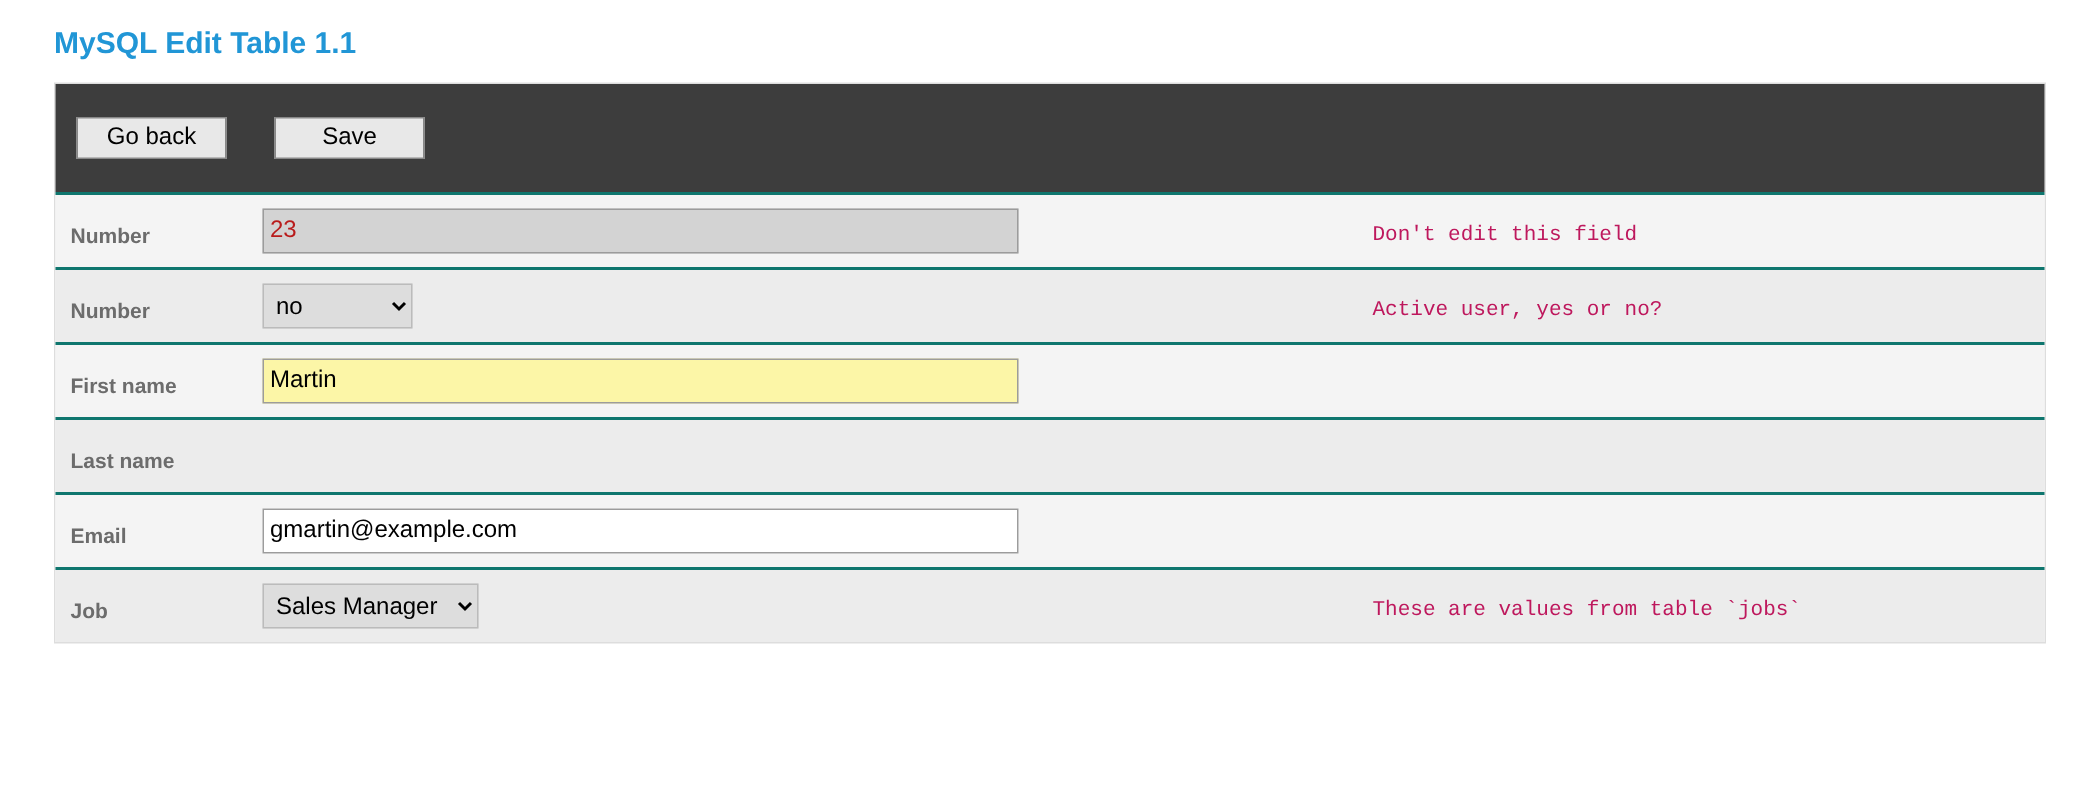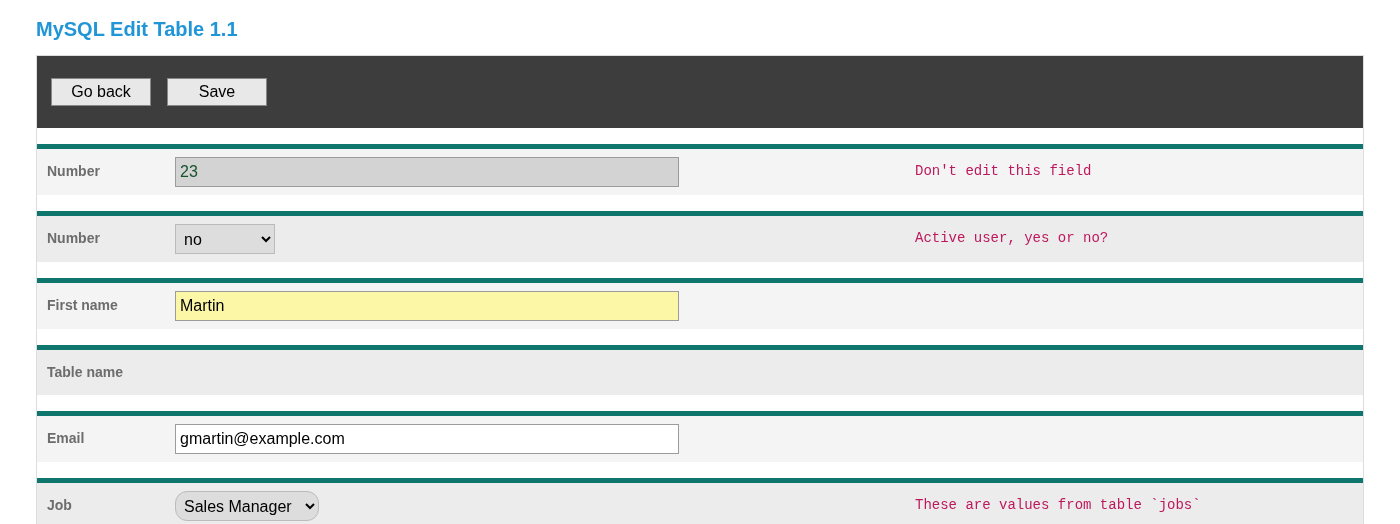--- a/index.html
+++ b/index.html
@@ -14,40 +14,39 @@
     font-weight: bold;
     margin-bottom: 14px;
   }
   .form-wrap {
     border: 1px solid #ddd;
   }
   .toolbar {
     background: #3d3d3d;
     padding: 22px 14px;
     display: flex;
-    gap: 16px;
+    gap: 32px;
   }
   .toolbar button {
     font-size: 16px;
     padding: 4px 0;
     width: 100px;
     background: #e8e8e8;
     border: 1px solid #888;
     cursor: pointer;
     font-family: inherit;
   }
 
   .row {
     display: flex;
-    align-items: flex-start;
+    align-items: center;
     background: #ececec;
-    border-top: 5px solid #0f766e;
+    border-top: 2px solid #0f766e;
     padding: 8px 10px;
     min-height: 50px;
-    margin-top: 16px;
   }
   .row:nth-child(odd) { background: #f4f4f4; }
 
   .col-label {
     width: 128px;
     color: #6c6c6c;
     font-size: 14px;
     font-weight: bold;
     padding-top: 6px;
   }
@@ -65,35 +64,35 @@
   input[type="text"] {
     width: 504px;
     height: 30px;
     font-size: 16px;
     padding: 2px 4px;
     border: 1px solid #9c9c9c;
     font-family: inherit;
   }
   input.disabled-field {
     background: #d3d3d3;
-    color: #14532d;
+    color: #b91c1c;
   }
   input.highlight-field {
     background: #fcf6a7;
   }
   select {
     height: 30px;
     font-size: 16px;
     padding: 2px 4px;
     border: 1px solid #bbb;
     background: #ddd;
     font-family: inherit;
   }
   select.narrow { width: 100px; }
-  select.medium { width: 144px; border-radius: 12px; }
+  select.medium { width: 144px; }
 </style>
 </head>
 <body>
 
 <h1 class="page-title">MySQL Edit Table 1.1</h1>
 
 <div class="form-wrap">
 
   <div class="toolbar">
     <button>Go back</button>
@@ -122,21 +121,21 @@
 
     <div class="row">
       <div class="col-label">First name</div>
       <div class="col-input">
         <input type="text" class="highlight-field" value="Martin" style="">
       </div>
       <div class="col-hint"></div>
     </div>
 
     <div class="row">
-      <div class="col-label">Table name</div>
+      <div class="col-label">Last name</div>
       <div class="col-hint"></div>
     </div>
 
     <div class="row">
       <div class="col-label">Email</div>
       <div class="col-input">
         <input type="text" value="gmartin@example.com" style="">
       </div>
       <div class="col-hint"></div>
     </div>

